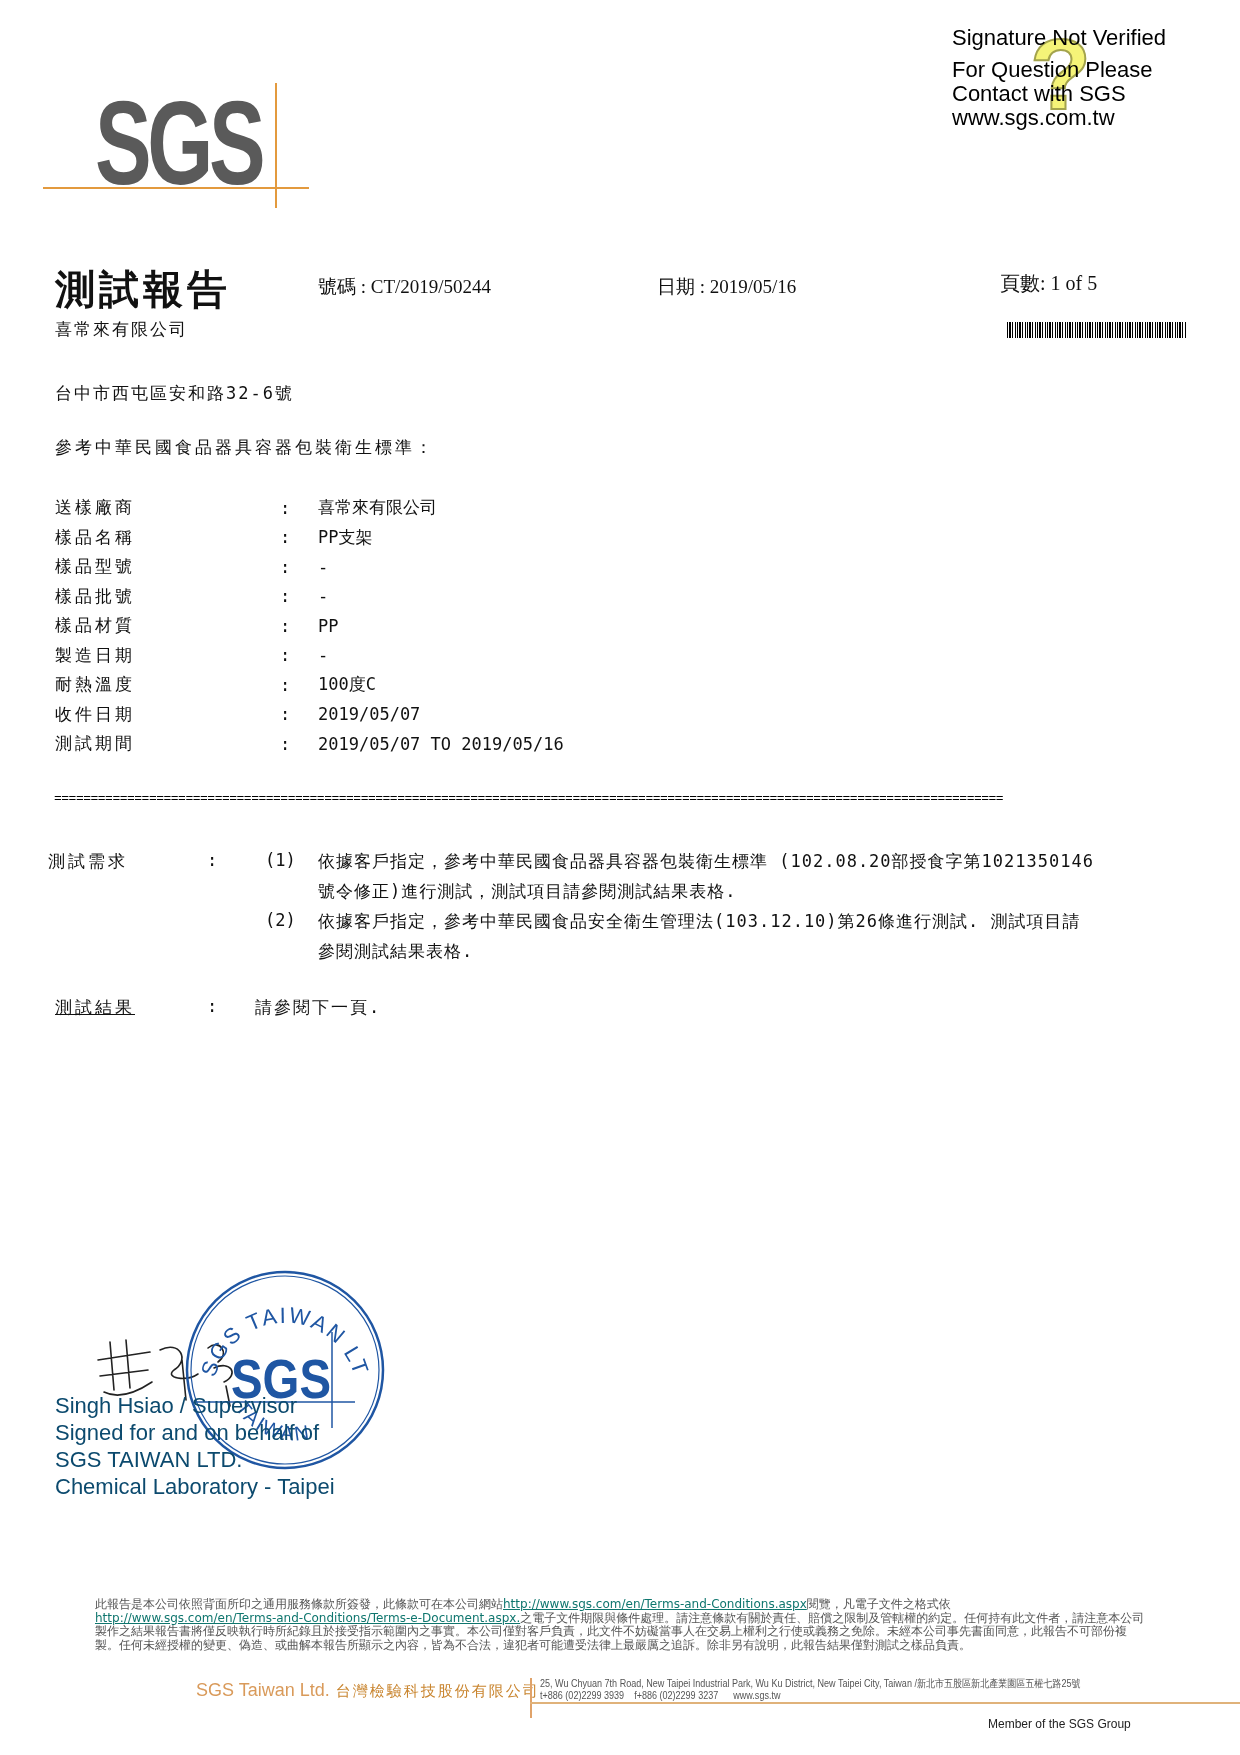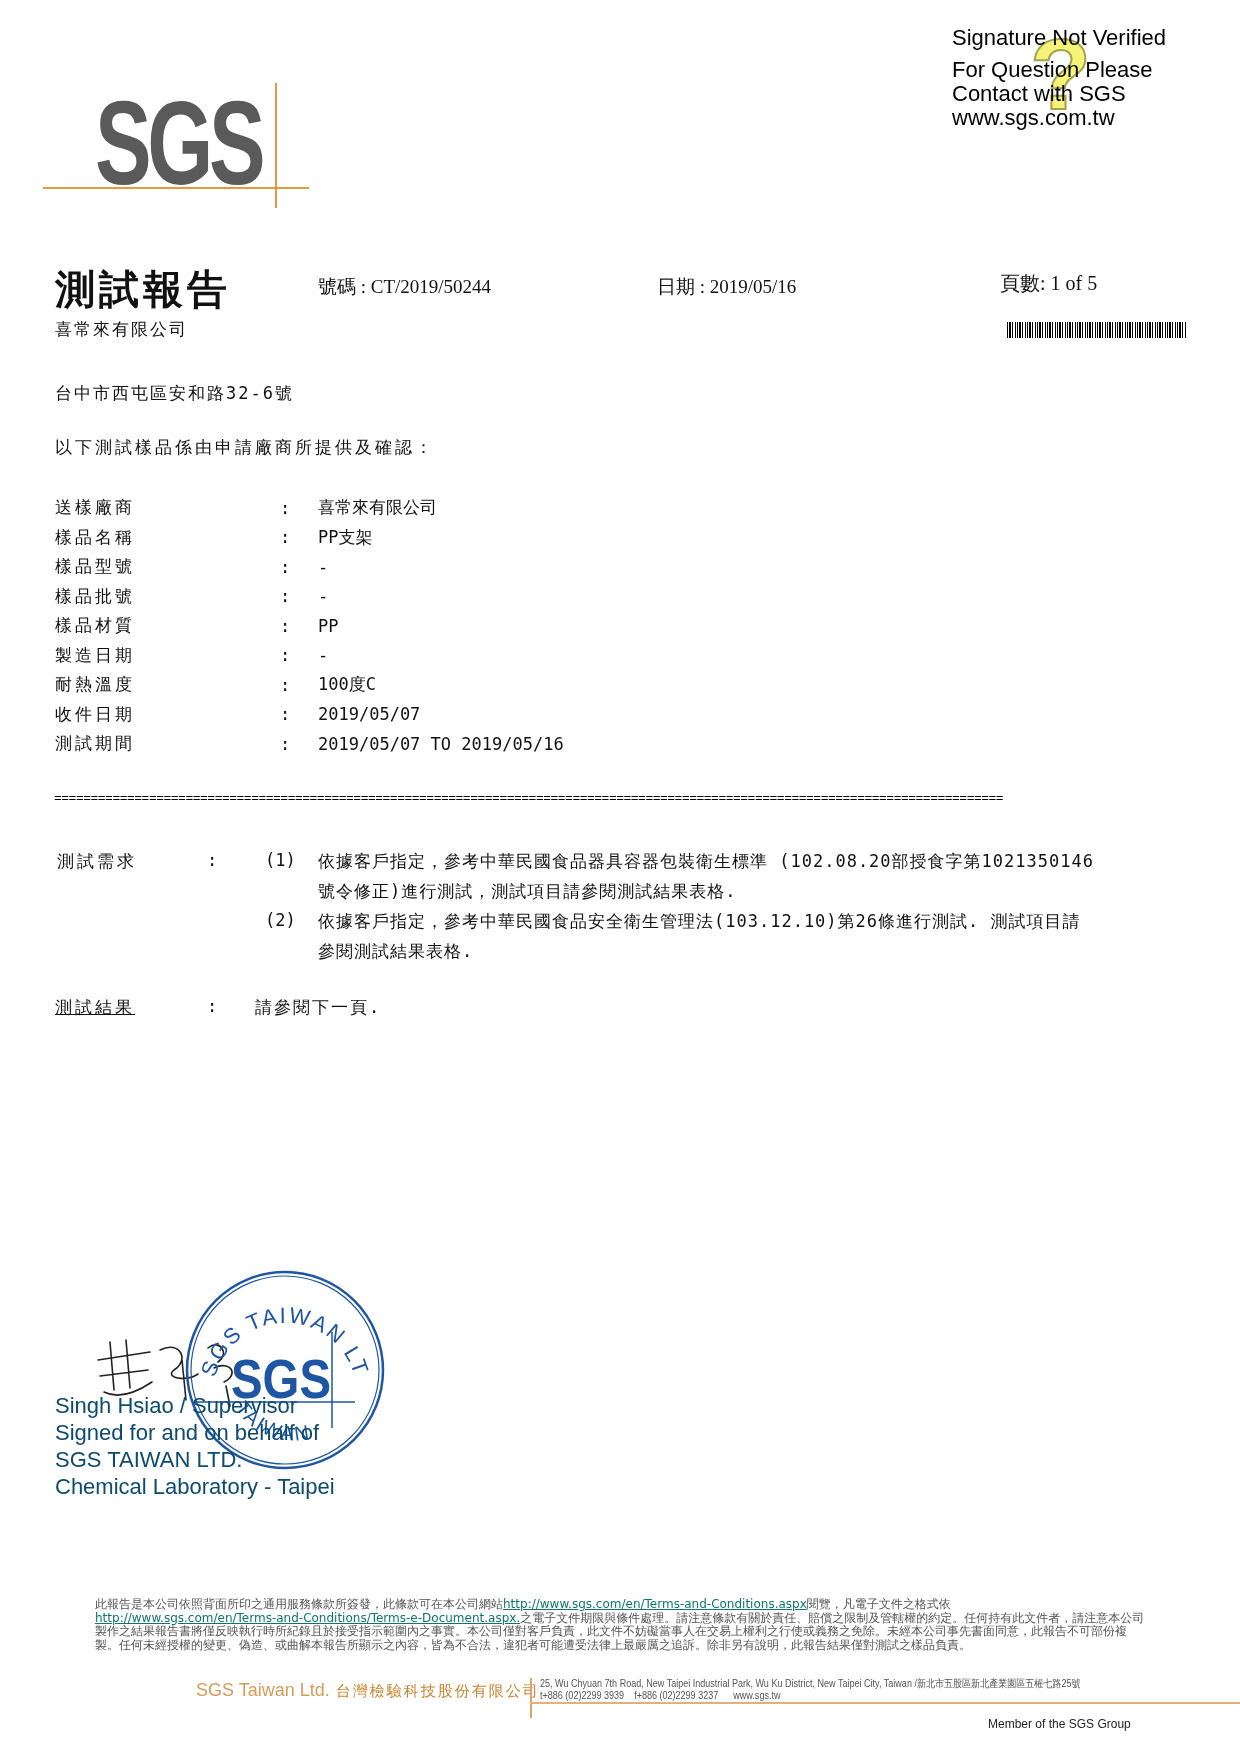--- a/index.html
+++ b/index.html
@@ -39,21 +39,21 @@
   .frow { height: 29.5px; display: flex; align-items: center; font-size: 17px; font-family: "DejaVu Sans Mono", monospace; }
   .flabel { width: 225px; letter-spacing: 3px; }
   .fcolon { width: 38px; }
   .fval { }
 
   .sep { left: 54px; top: 792px; width: 1135px; overflow: hidden; font-family: "Liberation Mono", monospace;
          font-size: 13px; letter-spacing: -0.5px; line-height: 13px; color: #000; }
 
   
   .req { position: absolute; font-size: 17px; font-family: "DejaVu Sans Mono", monospace; white-space: nowrap; }
-  .req-label { left: 57px; top: 850px; letter-spacing: 3px; font-family: Liberation Mono, monospace; }
+  .req-label { left: 48px; top: 850px; letter-spacing: 3px; font-family: Liberation Mono, monospace; }
   .req-colon { left: 207px; top: 850px; }
   .req-num1 { left: 265px; top: 850px; }
   .req-l1 { left: 318px; top: 850px; letter-spacing: 1px; }
   .req-l2 { left: 318px; top: 880px; letter-spacing: 1px; }
   .req-num2 { left: 265px; top: 910px; }
   .req-l3 { left: 318px; top: 910px; letter-spacing: 1px; }
   .req-l4 { left: 318px; top: 940px; letter-spacing: 1px; }
   .res-label { left: 55px; top: 996px; letter-spacing: 3px; text-decoration: underline; }
   .res-colon { left: 207px; top: 996px; }
   .res-val { left: 255px; top: 996px; letter-spacing: 2px; }
@@ -91,21 +91,21 @@
 </div>
 
 <div class="abs title">測試報告</div>
 <div class="abs hdr" style="left:318px;">號碼 : CT/2019/50244</div>
 <div class="abs hdr" style="left:657px;">日期 : 2019/05/16</div>
 <div class="abs hdr" style="left:1000px; top:270px; font-size:20px;">頁數: 1 of 5</div>
 <div class="abs barcode"></div>
 
 <div class="abs line17 company">喜常來有限公司</div>
 <div class="abs line17 address">台中市西屯區安和路32-6號</div>
-<div class="abs line17 intro">以下測試樣品係由申請廠商所提供及確認：</div>
+<div class="abs line17 intro">參考中華民國食品器具容器包裝衛生標準：</div>
 
 <div class="fields">
   <div class="frow">
       <span class="flabel">送樣廠商</span>
       <span class="fcolon">:</span>
       <span class="fval">喜常來有限公司</span>
     </div>
   <div class="frow">
       <span class="flabel">樣品名稱</span>
       <span class="fcolon">:</span>

